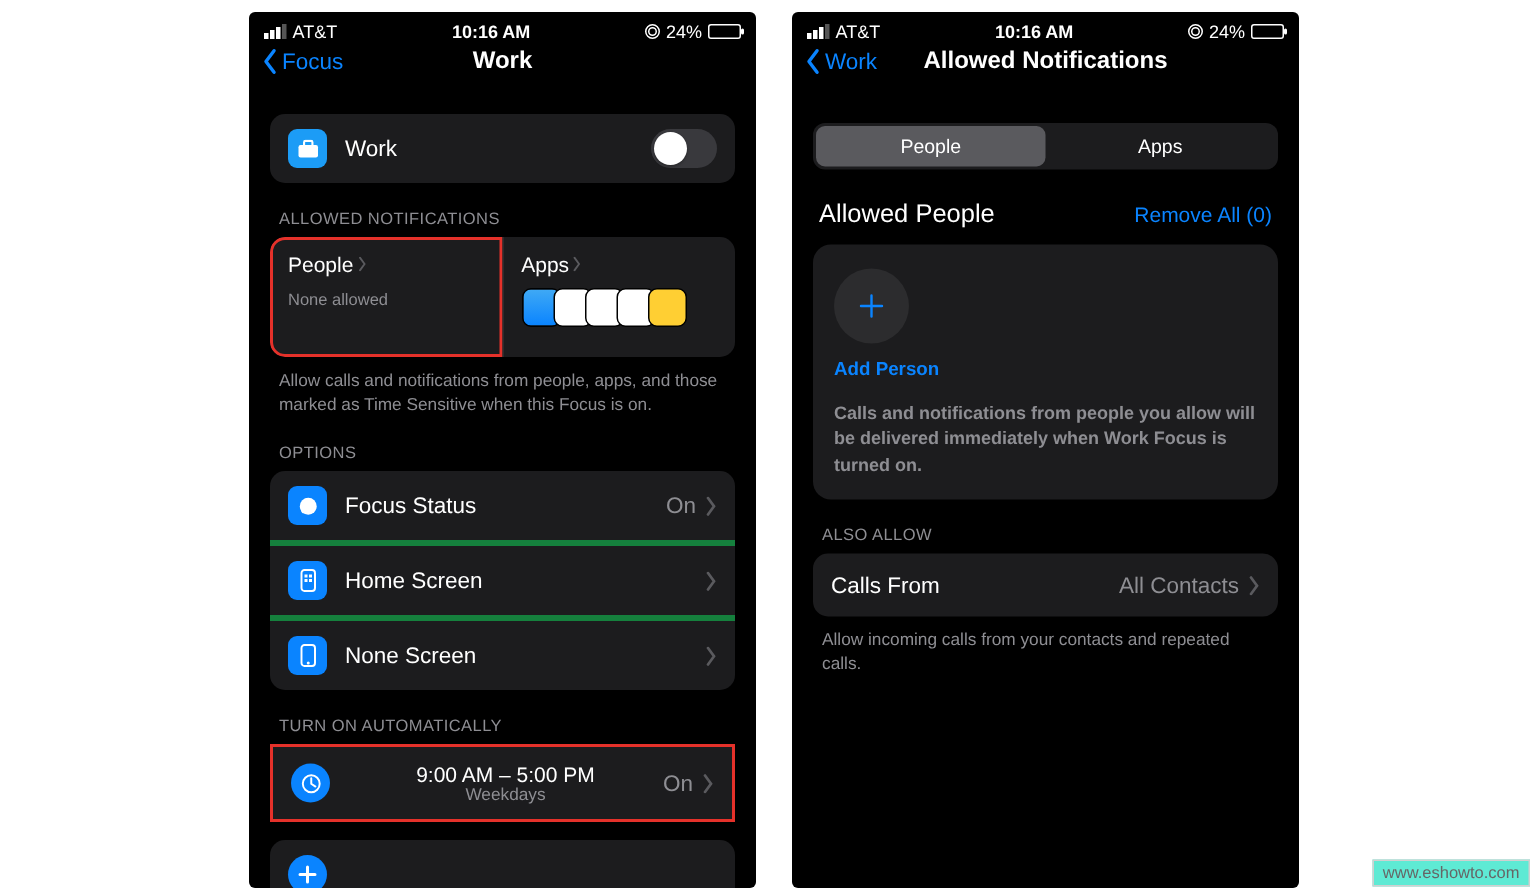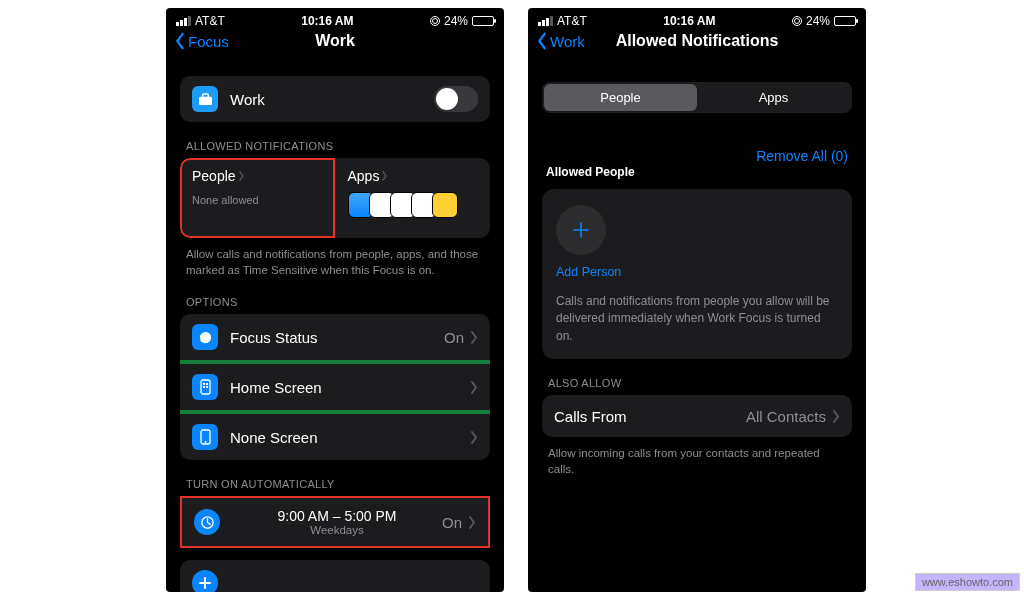--- a/index.html
+++ b/index.html
@@ -79,32 +79,32 @@
   
   .twoline { display:flex; flex-direction:column; justify-content:center; }
   
   .hl { border:2px solid #e5312a; position:relative; }
   .hl-inset { position:absolute; border:2px solid #e5312a; pointer-events:none; }
   
   .seg { display:flex; background:#1c1c1e; border-radius:8px; padding:2px; margin-top:6px; }
   .seg .segbtn { flex:1; text-align:center; padding:6px 0; font-size:13px; color:#fff; border-radius:6px; }
   .seg .segbtn.active { background:#5a5a5e; }
   .header-row { display:flex; align-items:center; justify-content:space-between; margin: 20px 4px 10px 4px; }
-  .header-row .ht { font-size:12px; font-weight:700;margin-top:32px; }
+  .header-row .ht { font-size:17px; font-weight:400; }
   .header-row .act { color:#0a84ff; font-size:14px; }
-  .bigcard { background:#1c1c1e; border-radius:12px; padding:16px 14px 14px 14px; }
+  .bigcard { background:#1c1c1e; border-radius:12px; padding:16px 14px 14px 14px;font-weight:bold; }
   .addperson { display:flex; flex-direction:column; align-items:flex-start; gap:10px; }
   .pluscircle { width:50px; height:50px; border-radius:50%; background:#2c2c2e; display:flex; align-items:center; justify-content:center; }
   .pluscircle svg { stroke:#0a84ff; }
   .addlabel { color:#0a84ff; font-size:12.5px; }
   .desc { color:#8e8e93; font-size:12px; line-height:1.45; margin-top:14px; }
   
   .watermark {
     position:absolute; right:4px; bottom:6px;
-    background:#c4b5fd; color:#666; font-size:11px;
+    background:#5eead4; color:#666; font-size:11px;
     border:1px solid #d0d0d0; padding:2px 6px;
     font-family: Arial, sans-serif;
   }
 </style>
 </head>
 <body>
 
 <div class="phones">
 
   <div class="phone">

